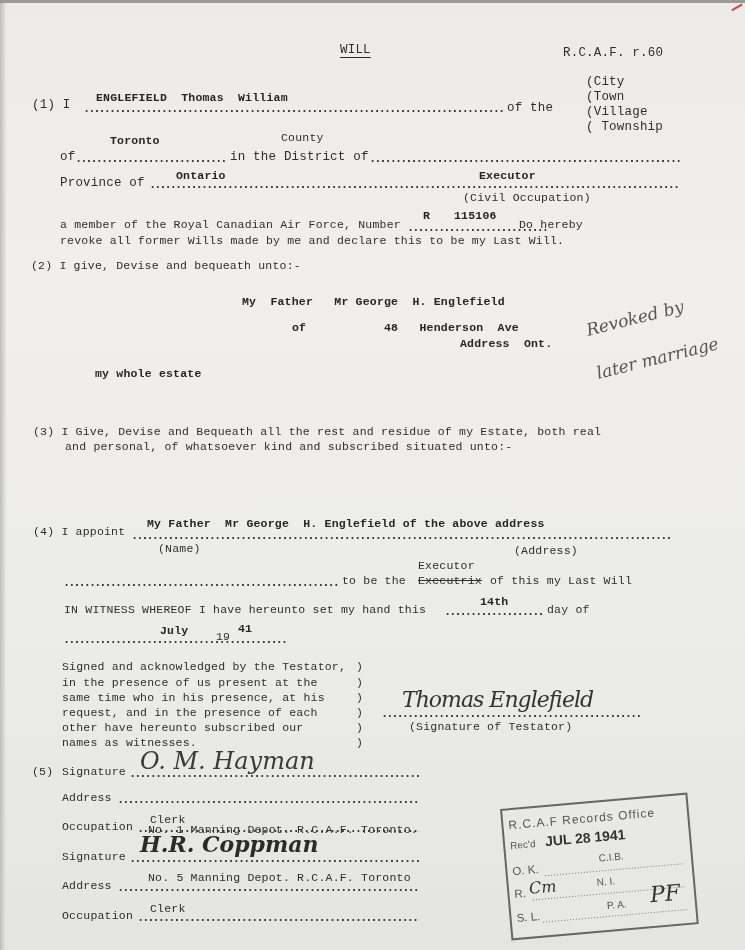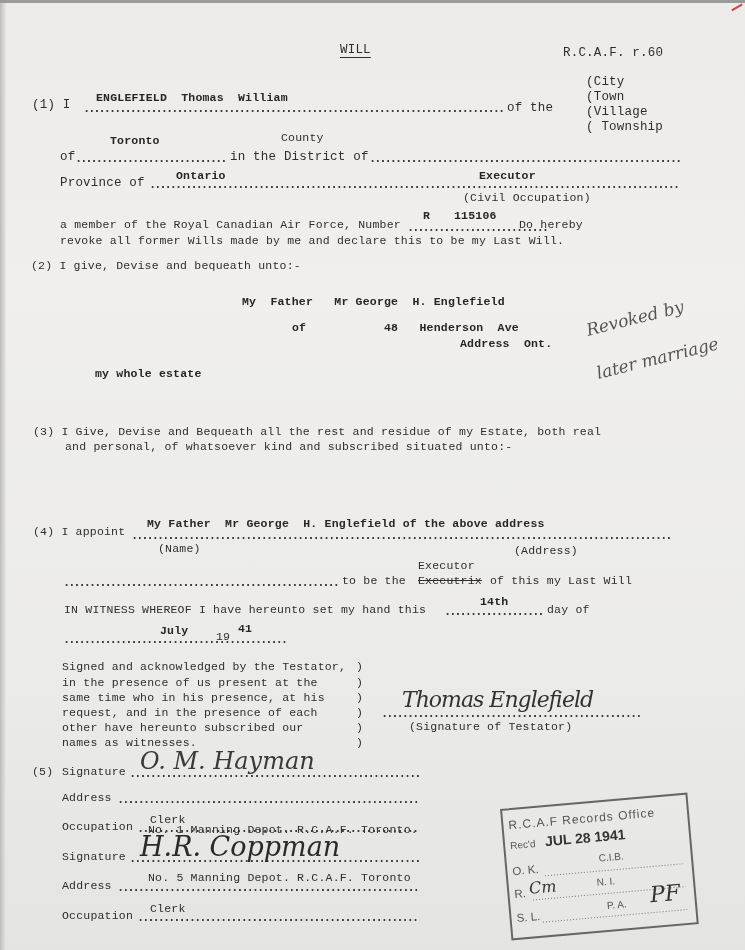--- a/index.html
+++ b/index.html
@@ -140,21 +140,21 @@
   <div class="t small" style="left:62px;top:788px;">Address</div>
   <div class="dots" style="left:118px;top:797px;width:302px;"></div>
   <div class="t small" style="left:148px;top:820px;text-align:center;">No. 1 Manning Depot. R.C.A.F. Toronto.</div>
 
   <div class="t small" style="left:62px;top:817px;">Occupation</div>
   <div class="dots" style="left:138px;top:826px;width:282px;"></div>
   <div class="t small" style="left:150px;top:810px;">Clerk</div>
 
   <div class="t small" style="left:62px;top:847px;">Signature</div>
   <div class="dots" style="left:130px;top:856px;width:290px;"></div>
-  <div class="hand" style="left:140px;top:828px;font-size:27px;color:#2a2a2a;font-weight:normal;">H.R. Coppman</div>
+  <div class="hand" style="left:140px;top:828px;font-size:22px;color:#2a2a2a;font-weight:bold;">H.R. Coppman</div>
 
   <div class="t small" style="left:62px;top:876px;">Address</div>
   <div class="dots" style="left:118px;top:885px;width:302px;"></div>
   <div class="t small" style="left:148px;top:868px;">No. 5 Manning Depot. R.C.A.F. Toronto</div>
 
   <div class="t small" style="left:62px;top:906px;">Occupation</div>
   <div class="dots" style="left:138px;top:915px;width:282px;"></div>
   <div class="t small" style="left:150px;top:899px;">Clerk</div>
 
   <div class="stamp">

